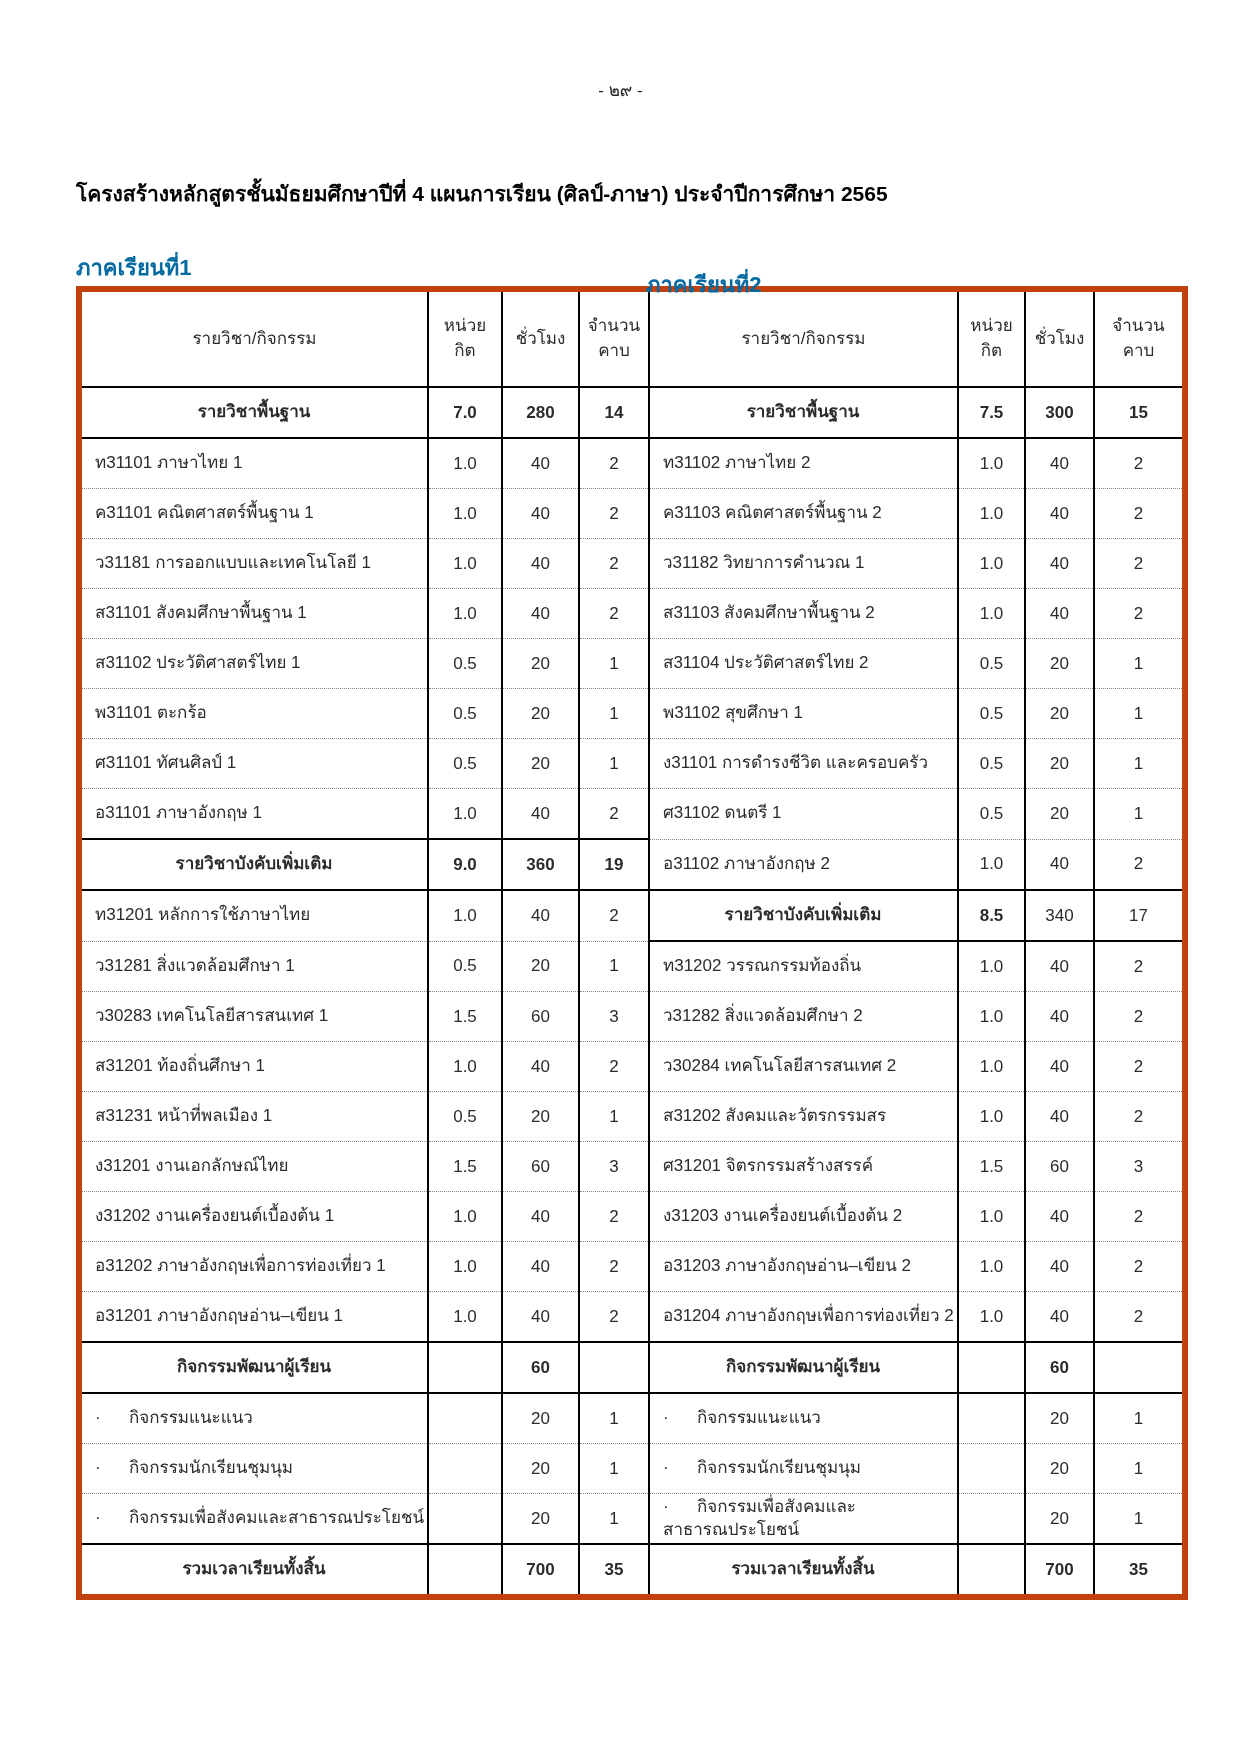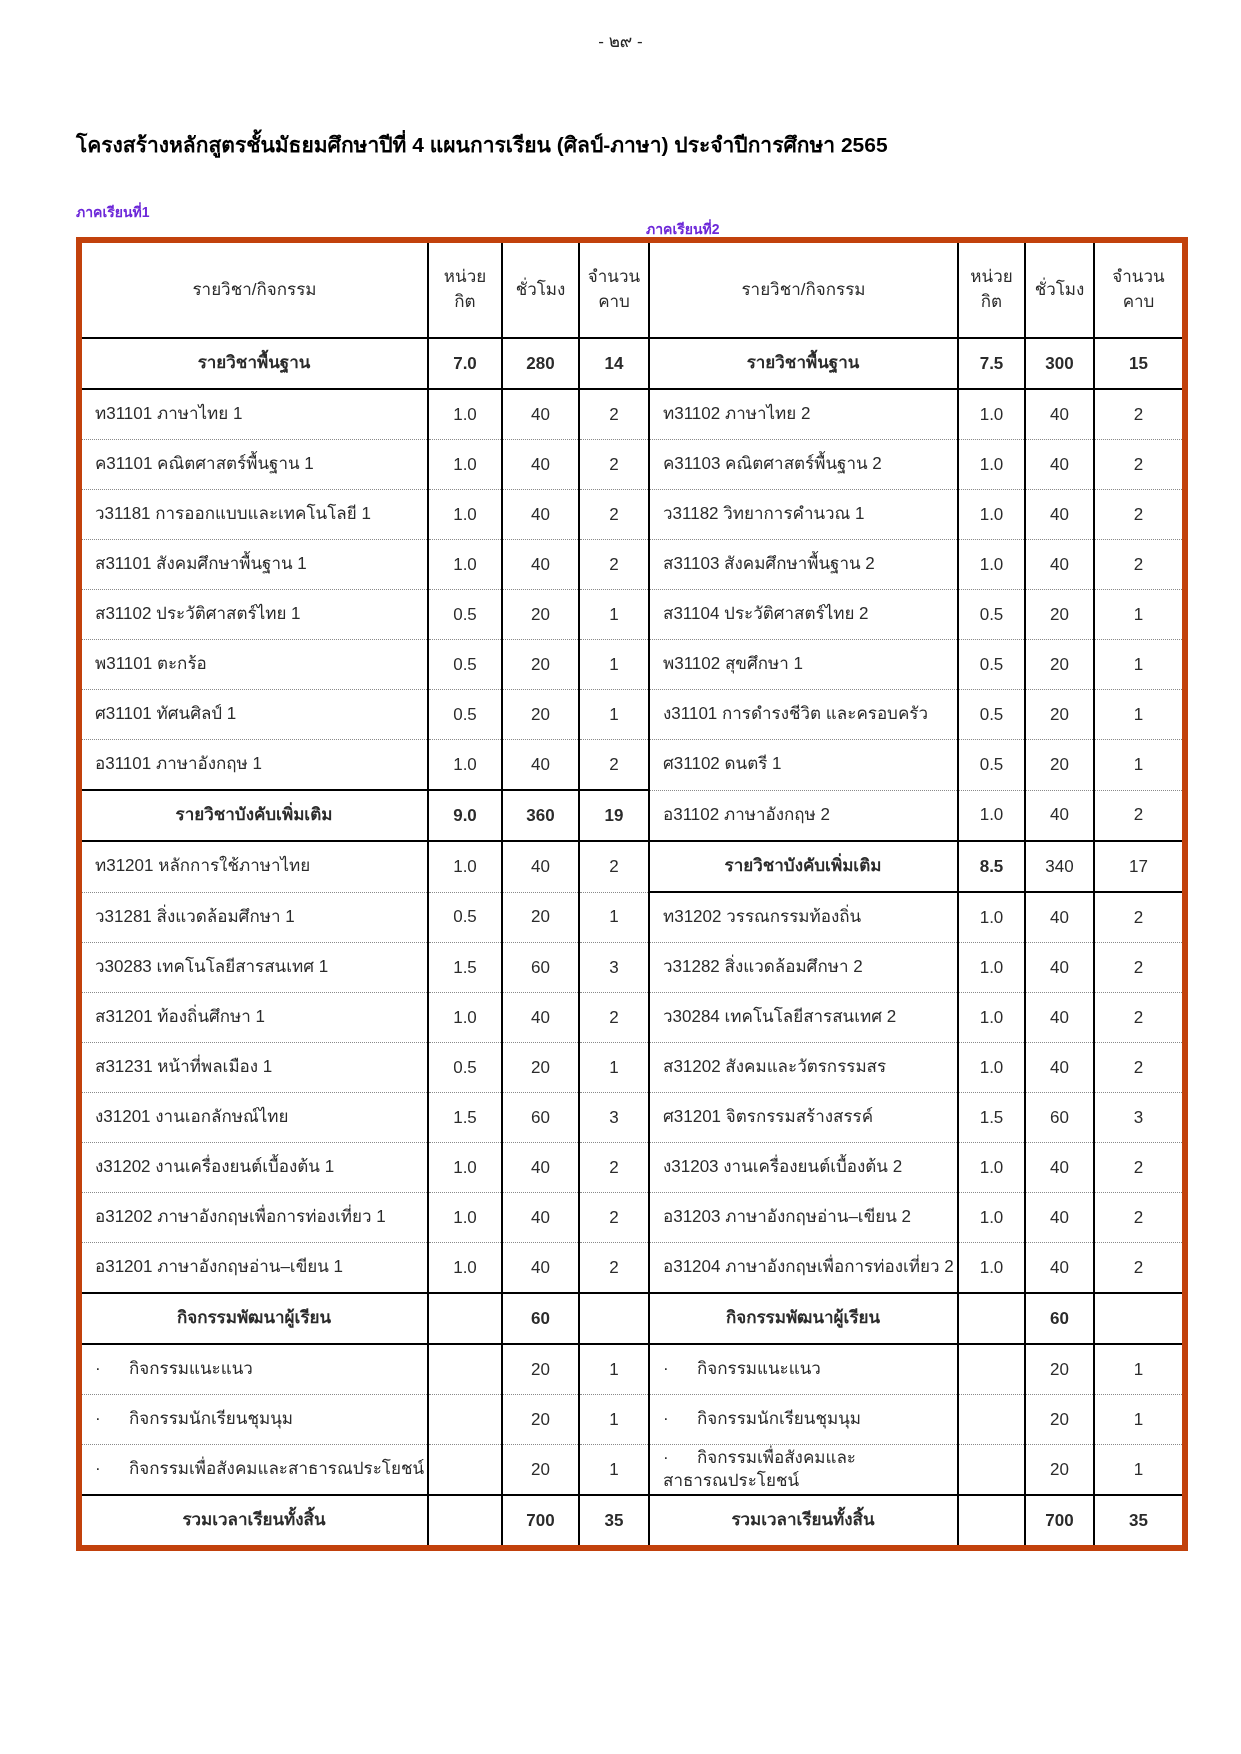--- a/index.html
+++ b/index.html
@@ -6,38 +6,38 @@
   .page {
     position: relative;
     width: 1241px;
     height: 1754px;
     background: #ffffff;
     color: #1c1c1c;
     font-family: "Liberation Sans", "DejaVu Sans", sans-serif;
     overflow: hidden;
   }
   .pageno {
-    padding-top: 27px;
+    padding-top: 76px;
     text-align: center;
     font-size: 17px;
     color: #222;
   }
   .title {
     margin: 74px 6px 0 76px;
     font-size: 21px;
     font-weight: bold;
     color: #000;
   }
   .labels {
     position: relative;
     margin: 40px 0 0 76px;
     height: 28px;
-    font-size: 14px;
+    font-size: 22px;
     font-weight: bold;
-    color: #6d28d9;
+    color: #0369a1;
   }
   .labels .sem2 { position: absolute; left: 570px; top: 17px; }
   table.curriculum {
     margin: 8px 0 0 76px;
     width: 1106px;
     table-layout: fixed;
     border-collapse: collapse;
     border: 6px solid #c2410c;
   }
   table.curriculum th, table.curriculum td {

